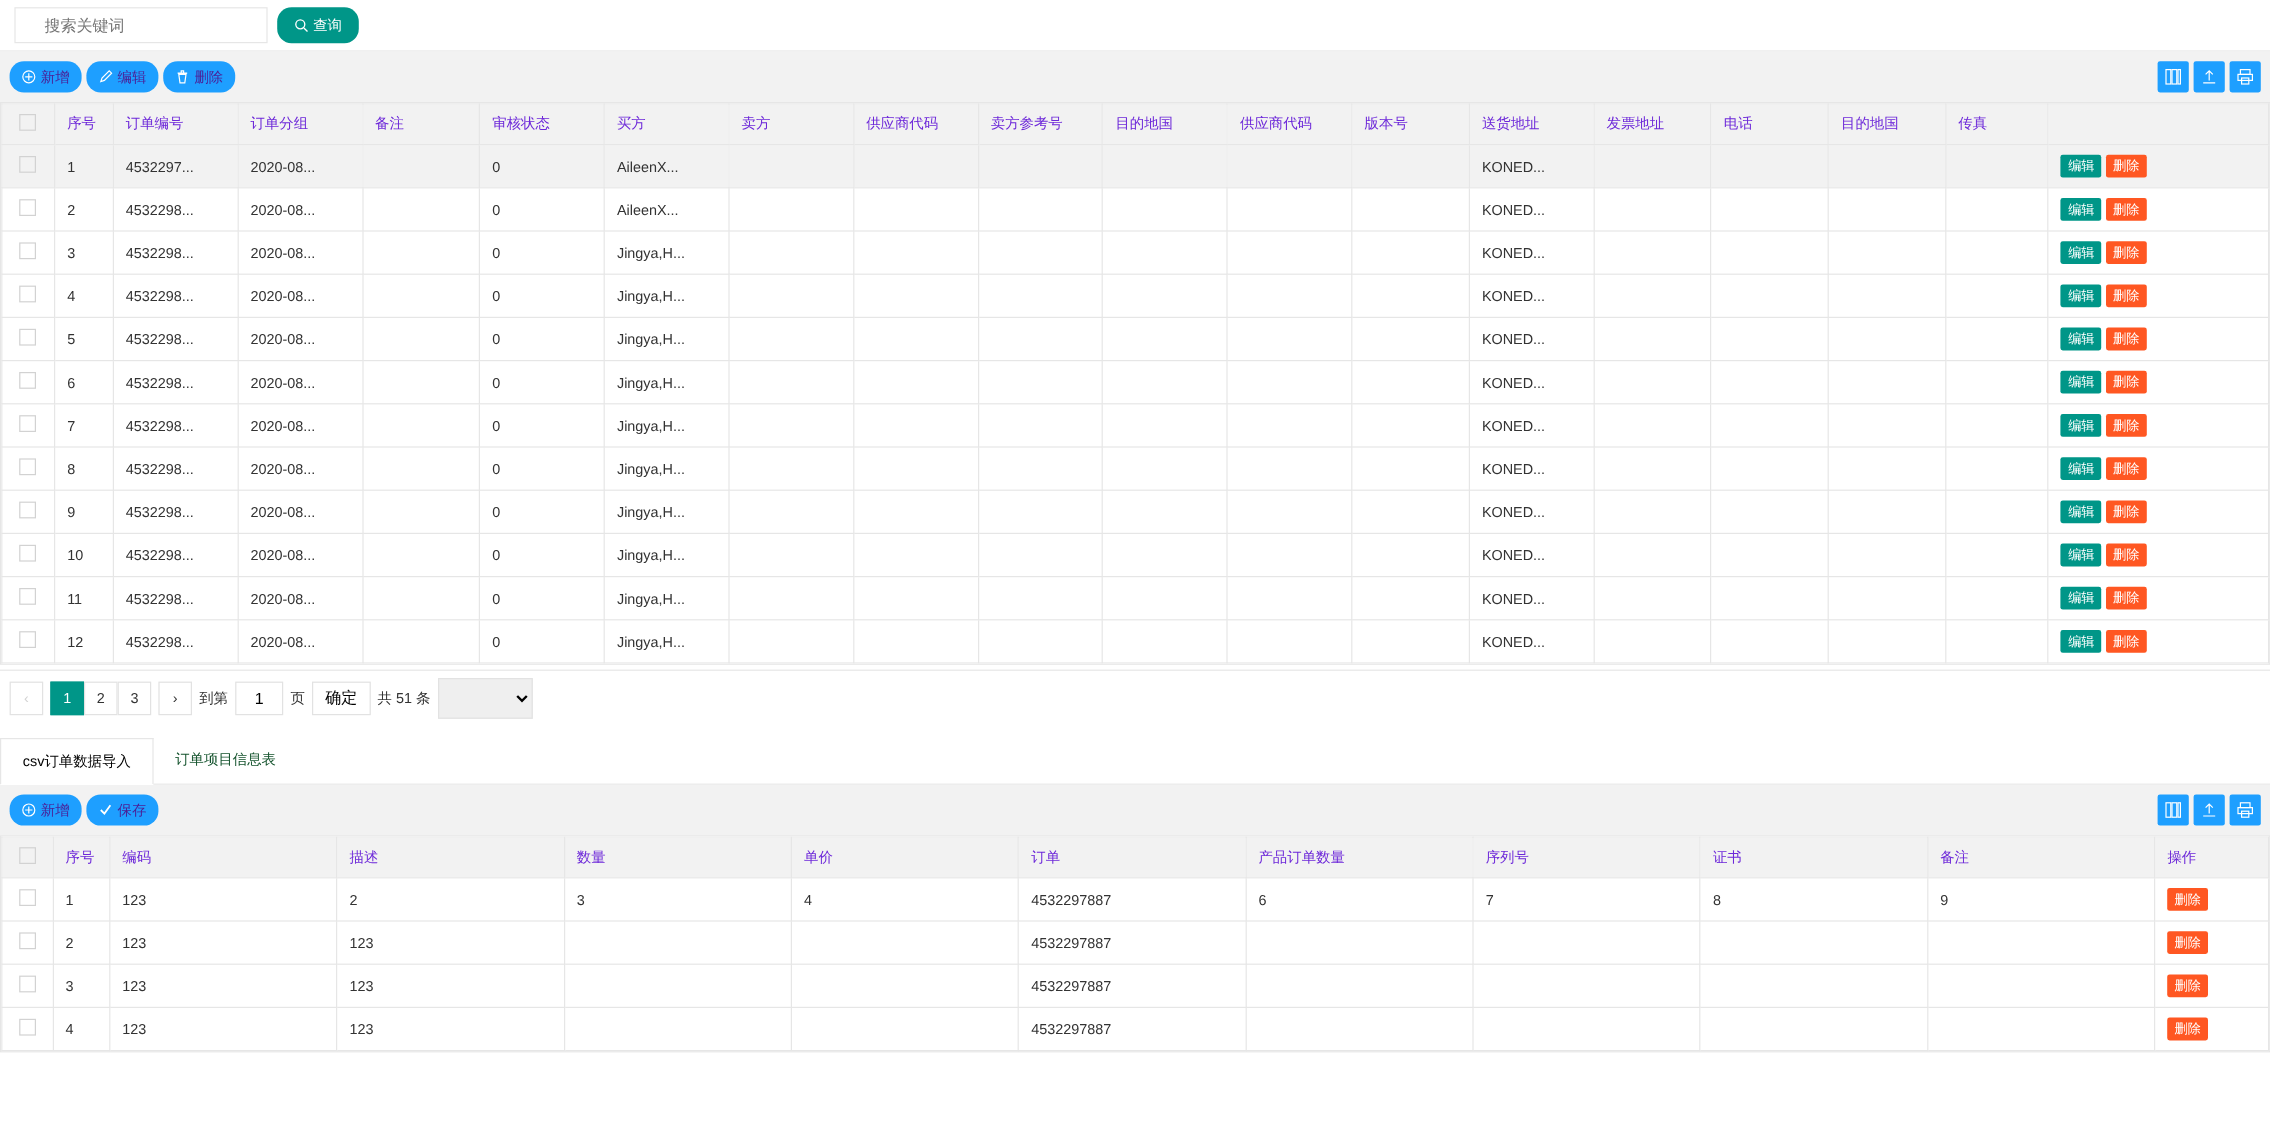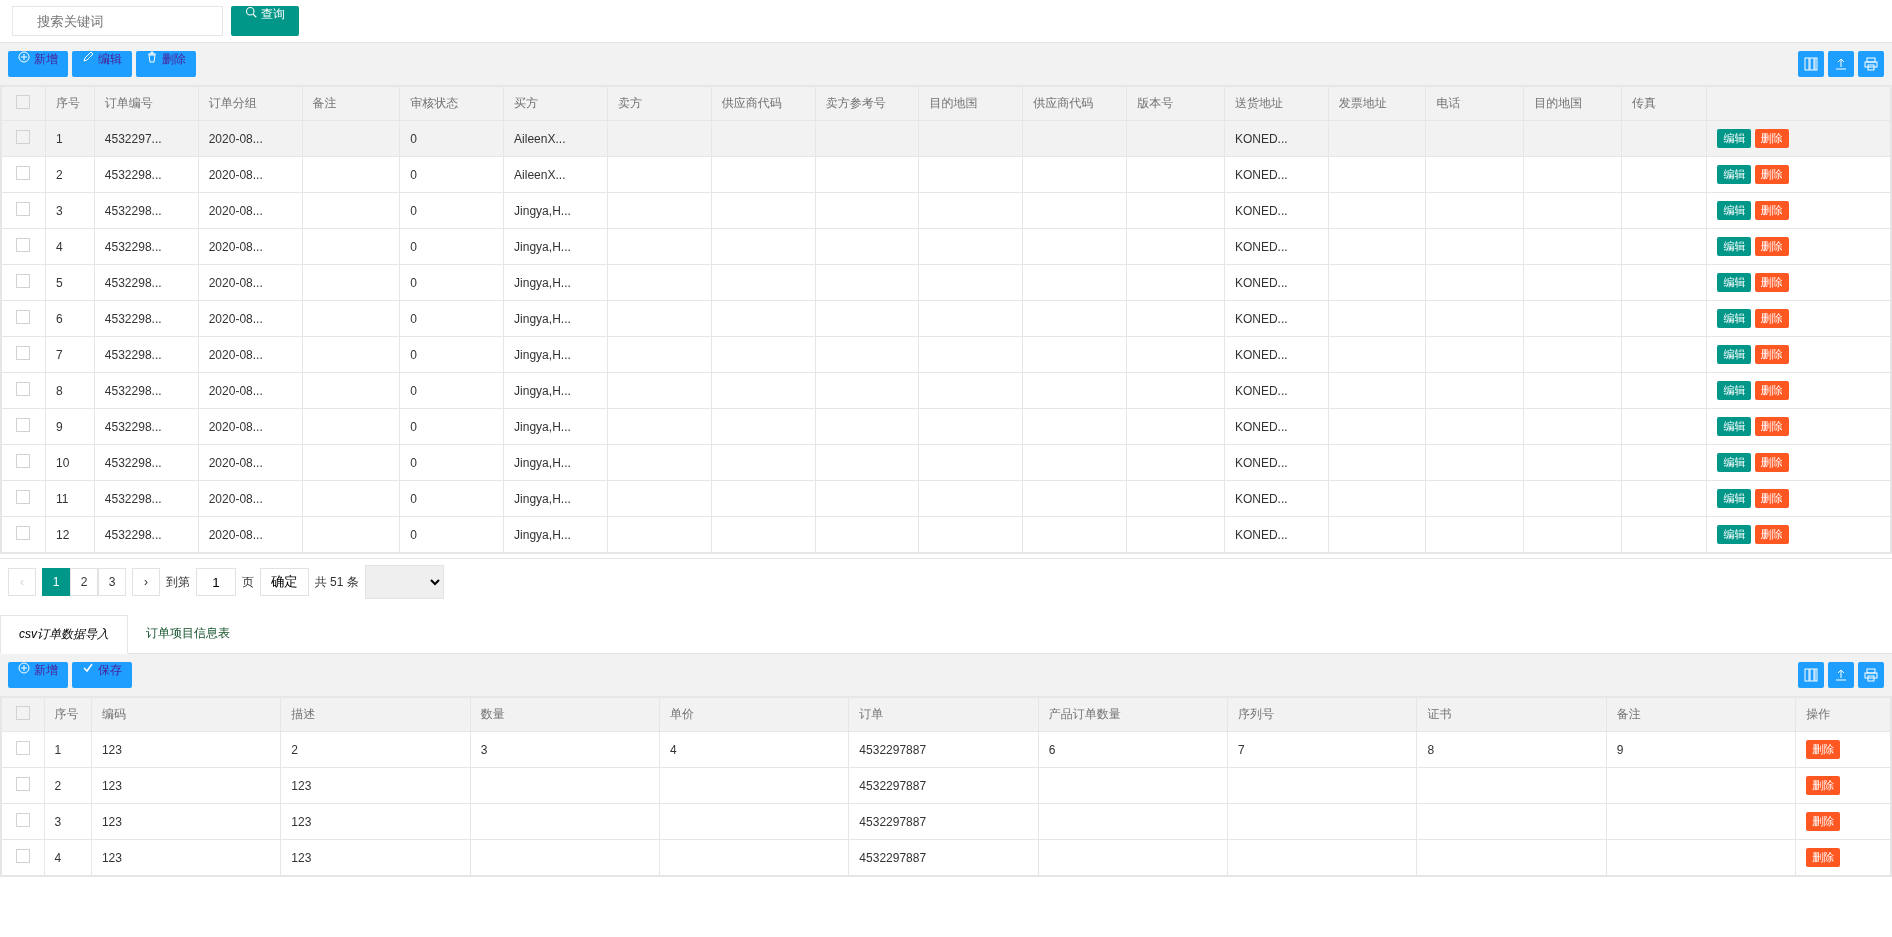--- a/index.html
+++ b/index.html
@@ -3,54 +3,54 @@
 <meta charset="utf-8">
 <style>
 * { box-sizing: border-box; margin: 0; padding: 0; }
 body { font-family: "Microsoft YaHei", Arial, sans-serif; font-size: 12px; background: #fff; color: #333; }
 
 
 .search-row { display: flex; gap: 8px; padding: 6px 12px; border-bottom: 1px solid #e6e6e6; }
 .search-input { flex: 0 0 150px; height: 30px; border: 1px solid #e6e6e6; padding: 0 8px 0 24px; outline: none; position: relative; }
 .search-wrap { position: relative; }
 .search-wrap .ico { position: absolute; left: 6px; top: 7px; width: 14px; height: 14px; color: #999; }
-.btn { display: inline-flex; align-items: flex-start; gap: 4px; height: 30px; padding: 0 14px; border: none; border-radius: 2px; cursor: pointer; font-size: 12px; }
+.btn { display: inline-flex; align-items: center; gap: 4px; height: 30px; padding: 0 14px; border: none; border-radius: 12px; cursor: pointer; font-size: 12px; }
 .btn-teal { background: #009688; color: #fff; }
 .btn-blue-sm { background: #1E9FFF; color: #4c1d95; height: 26px; padding: 0 10px; }
 
 
 .toolbar { display: flex; justify-content: space-between; align-items: center; padding: 8px; background: #f2f2f2; }
 .toolbar-left, .toolbar-right { display: flex; gap: 4px; }
 .sq-btn { width: 26px; height: 26px; background: #1E9FFF; color: #fff; display: inline-flex; align-items: center; justify-content: center; border: none; border-radius: 2px; cursor: pointer; }
 
 
 .tbl-wrap { border: 1px solid #e6e6e6; margin: 0 0 4px; overflow-x: auto; position: relative; }
 table { border-collapse: collapse; width: 100%; table-layout: fixed; }
 th, td { border: 1px solid #e6e6e6; padding: 8px 10px; text-align: left; white-space: nowrap; overflow: hidden; text-overflow: ellipsis; }
-th { background: #f2f2f2; font-weight: normal; color: #737373; }
+th { background: #f2f2f2; font-weight: normal; color: #6d28d9; }
 tbody tr.sel { background: #f2f2f2; }
 .chk-col { width: 36px; text-align: center; }
 .chk { width: 14px; height: 14px; border: 1px solid #d2d2d2; display: inline-block; cursor: pointer; }
 .mini-btn { display: inline-block; padding: 2px 6px; border-radius: 2px; color: #fff; font-size: 11px; cursor: pointer; }
 .mb-green { background: #009688; }
 .mb-red { background: #FF5722; }
 
 
 .pager { display: flex; align-items: center; gap: 6px; padding: 6px 8px; border-top: 1px solid #e6e6e6; }
 .pg-btn { min-width: 28px; height: 28px; border: 1px solid #e2e2e2; background: #fff; display: inline-flex; align-items: center; justify-content: center; cursor: pointer; color: #333; }
 .pg-btn.cur { background: #009688; color: #fff; border-color: #009688; }
 .pg-btn.disabled { color: #d2d2d2; }
 .pg-input { width: 40px; height: 28px; border: 1px solid #e2e2e2; text-align: center; }
 .pg-sel { height: 28px; border: 1px solid #e2e2e2; padding: 16px 4px; }
 .pg-confirm { height: 28px; border: 1px solid #e2e2e2; background: #fff; padding: 0 10px; cursor: pointer; }
 
 
 .tabs { display: flex; border-bottom: 1px solid #e6e6e6; margin-top: 10px; }
 .tab { padding: 10px 18px; cursor: pointer; color: #14532d; }
-.tab.active { background: #fff; border: 1px solid #e6e6e6; border-bottom: 1px solid #fff; margin-bottom: -1px; color: #000; font-style: italic; }
+.tab.active { background: #fff; border: 1px solid #e6e6e6; border-bottom: 1px solid #fff; margin-bottom: -1px; color: #000; }
 
 svg { display: block; }
 </style>
 </head>
 <body>
 
 <div class="search-row">
   <div class="search-wrap">
     <span class="ico">
       <svg viewBox="0 0 16 16" width="14" height="14">

